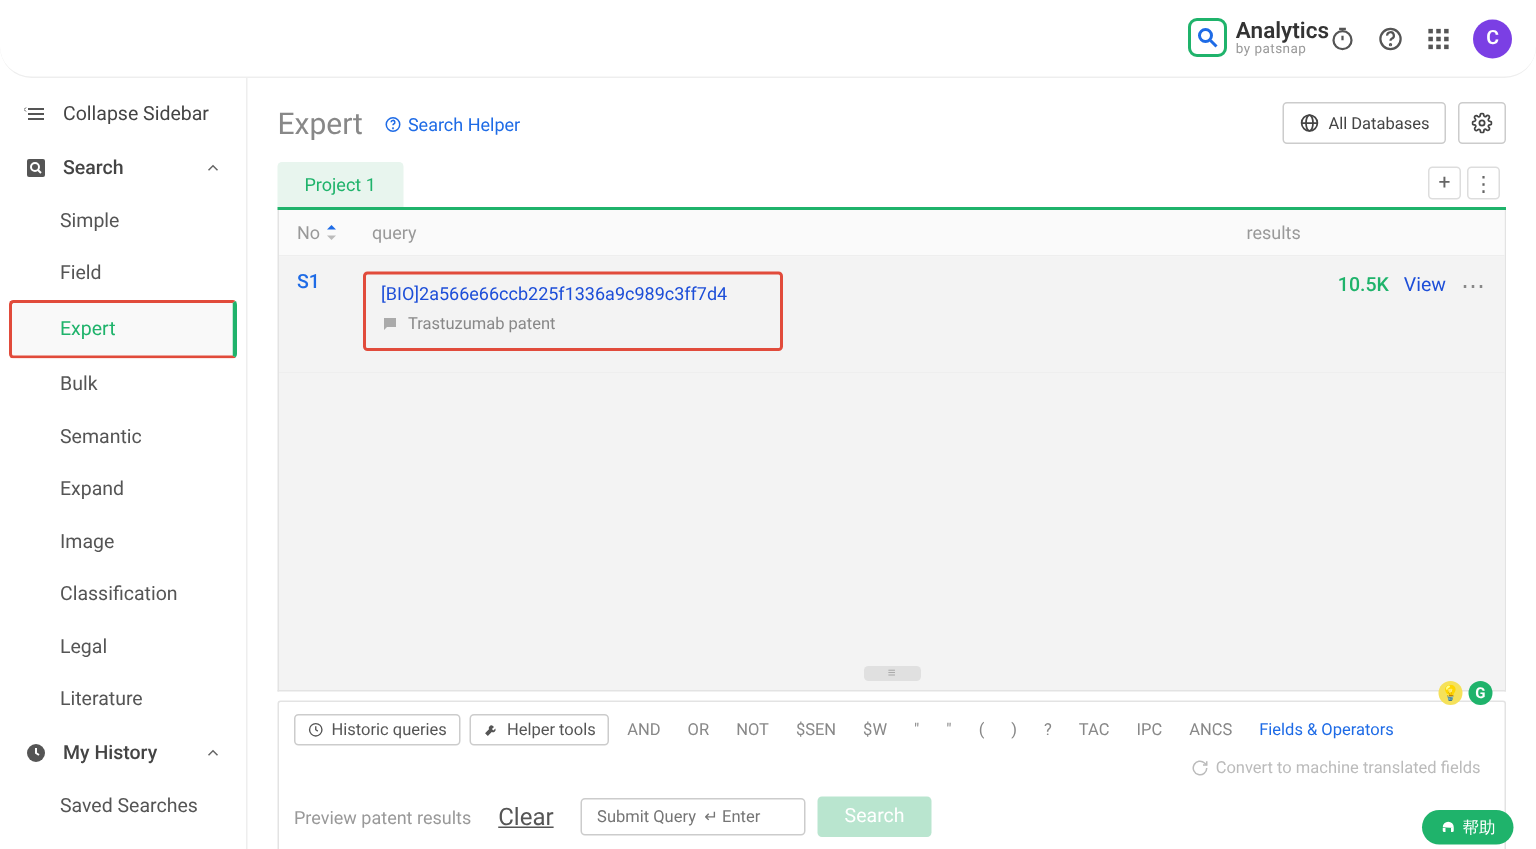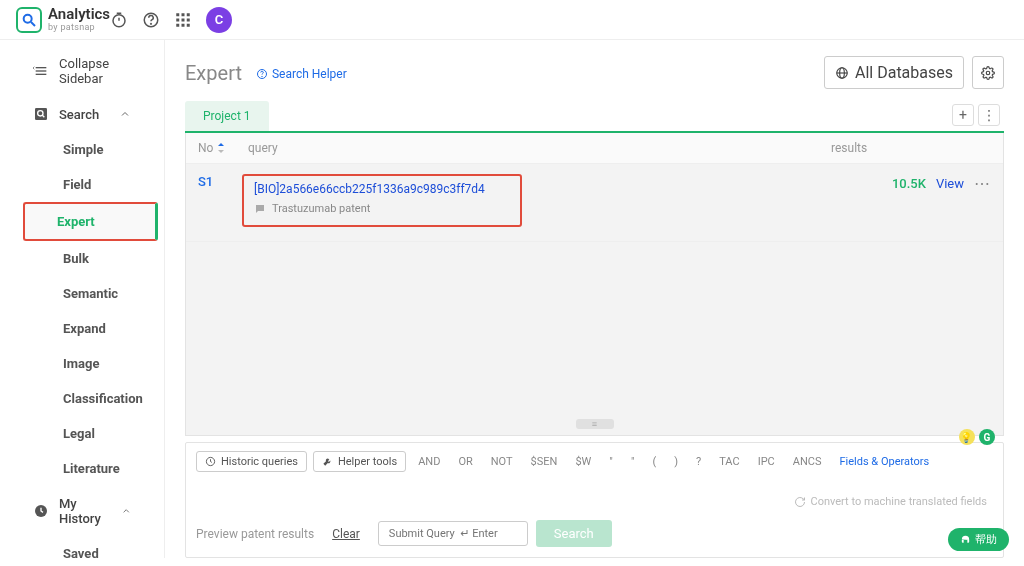--- a/index.html
+++ b/index.html
@@ -1,46 +1,46 @@
 <!DOCTYPE html>
 <html><head>
   <meta charset="utf-8">
   <style>
     * { box-sizing: border-box; margin: 0; padding: 0; font-family: -apple-system, BlinkMacSystemFont, "Segoe UI", Roboto, sans-serif; }
     body { background: #fff; width: 1024px; height: 566px; overflow: hidden; font-size: 13px; color: #333; }
 
-    .header { display: flex; align-items: center; justify-content: flex-start; padding: 8px 16px; border-bottom: 1px solid #eee; height: 40px; }
+    .header { display: flex; align-items: center; justify-content: flex-end; padding: 8px 16px; border-bottom: 1px solid #eee; height: 52px; border-radius: 21px; }
     .logo-area { display: flex; align-items: center; gap: 6px; }
     .logo-icon { width: 26px; height: 26px; border: 2px solid #1fb36b; border-radius: 6px; display: flex; align-items: center; justify-content: center; }
     .logo-icon svg { width: 16px; height: 16px; }
     .logo-text { display: flex; flex-direction: column; line-height: 1.1; }
     .app-name { font-size: 15px; font-weight: 600; color: #333; }
     .app-sub { font-size: 9px; color: #999; letter-spacing: 0.3px; }
     .header-tools { display: flex; align-items: center; gap: 14px; }
     .tool-icon { width: 18px; height: 18px; color: #555; cursor: pointer; display: flex; align-items: center; justify-content: center; }
     .avatar { width: 26px; height: 26px; border-radius: 50%; background: #7b3fe4; color: #fff; display: flex; align-items: center; justify-content: center; font-size: 13px; font-weight: 600; }
 
     .body { display: flex; height: calc(100% - 48px); }
     .sidebar { width: 165px; border-right: 1px solid #eee; padding: 6px 0; overflow-y: auto; }
-    .side-row { display: flex; align-items: center; padding: 10px 33px; gap: 10px; color: #444; cursor: pointer; font-size: 13px; }
+    .side-row { display: flex; align-items: center; padding: 10px 16px; gap: 10px; color: #444; cursor: pointer; font-size: 13px; }
     .side-row.section { font-weight: 500; justify-content: space-between; }
     .side-row.section .left { display: flex; align-items: center; gap: 10px; }
     .side-row .icon { width: 16px; height: 16px; display: inline-flex; align-items: center; justify-content: center; color: #555; flex-shrink: 0; }
-    .side-row.item { padding-left: 40px; font-weight: 700; color: #555; margin-left: 23px; }
+    .side-row.item { padding-left: 40px; font-weight: 400; color: #555; }
     .side-row.item.active { color: #1fb36b; background: #f9f9f9; border-right: 3px solid #1fb36b; }
     .side-highlight { border: 2px solid #e14b3b; border-radius: 3px; margin: 0 6px; padding-left: 32px !important; }
     .chev { width: 12px; height: 12px; color: #666; }
 
     .main { flex: 1; padding: 16px 20px 0 20px; display: flex; flex-direction: column; position: relative; }
     .page-head { display: flex; align-items: center; justify-content: space-between; margin-bottom: 12px; }
     .page-title-wrap { display: flex; align-items: baseline; gap: 14px; }
     .page-title { font-size: 20px; font-weight: 400; color: #888; }
     .helper-link { color: #1e6be6; font-size: 12px; display: flex; align-items: center; gap: 4px; }
     .head-right { display: flex; gap: 8px; }
-    .btn { border: 1px solid #ccc; background: #fff; border-radius: 3px; padding: 6px 10px; font-size: 16px; display: inline-flex; align-items: center; gap: 6px; cursor: pointer; color: #444; justify-content: center; }
+    .btn { border: 1px solid #ccc; background: #fff; border-radius: 3px; padding: 6px 10px; font-size: 11px; display: inline-flex; align-items: center; gap: 6px; cursor: pointer; color: #444; justify-content: center; }
     .btn.icon-only { padding: 6px 8px; }
 
     .tabs-row { display: flex; align-items: center; border-bottom: 2px solid #1fb36b; }
     .tab { background: #e8f5ee; color: #1fb36b; padding: 8px 18px; font-size: 12px; border-top-left-radius: 3px; border-top-right-radius: 3px; }
     .tabs-right { margin-left: auto; display: flex; gap: 4px; padding-right: 4px; padding-bottom: 2px; }
     .tab-action { width: 22px; height: 22px; border: 1px solid #ddd; border-radius: 3px; display: flex; align-items: center; justify-content: center; font-size: 14px; color: #666; cursor: pointer; }
 
     .table-area { border: 1px solid #e3e3e3; border-top: none; flex: 1; display: flex; flex-direction: column; min-height: 0; }
     .thead { display: flex; padding: 8px 12px; color: #999; font-size: 12px; border-bottom: 1px solid #eee; background: #fafafa; }
     .col-no { width: 50px; display: flex; align-items: center; gap: 4px; }
@@ -68,21 +68,21 @@
     .help-badge { position: absolute; right: -6px; bottom: 6px; background: #1fb36b; color: #fff; border-radius: 14px; padding: 4px 12px; font-size: 11px; display: flex; align-items: center; gap: 4px; }
 
     .toolbar { display: flex; align-items: center; flex-wrap: wrap; gap: 6px; font-size: 11px; color: #666; }
     .toolbtn { border: 1px solid #ccc; background: #fff; border-radius: 3px; padding: 3px 8px; display: inline-flex; align-items: center; gap: 5px; cursor: pointer; font-size: 11px; color: #555; }
     .op { padding: 2px 6px; color: #888; font-size: 11px; cursor: pointer; }
     .op.blue { color: #1e6be6; }
     .op.grey { color: #bbb; }
     .bottom-row { display: flex; align-items: center; gap: 8px; }
     .preview-text { color: #999; font-size: 12px; }
     .actions { display: flex; gap: 8px; align-items: center; }
-    .clear-btn { background: none; border: none; color: #555; font-size: 12px; cursor: pointer; padding: 5px 10px; text-decoration: underline; }
+    .clear-btn { background: none; border: none; color: #555; font-size: 16px; cursor: pointer; padding: 5px 10px; text-decoration: underline; }
     .submit-input { border: 1px solid #ccc; border-radius: 3px; padding: 5px 10px; font-size: 11px; color: #aaa; width: 150px; }
     .search-btn { background: #b9e5cf; color: #fff; border: none; border-radius: 3px; padding: 6px 18px; font-size: 13px; cursor: pointer; }
   </style>
 </head>
 <body>
 
 <div class="header">
   <div class="logo-area">
     <div class="logo-icon">
       <svg viewBox="0 0 24 24" fill="none" stroke="#1e6be6" stroke-width="3">
@@ -290,21 +290,21 @@
         <span class="op">$W</span>
         <span class="op">"</span>
         <span class="op">"</span>
         <span class="op">(</span>
         <span class="op">)</span>
         <span class="op">?</span>
         <span class="op">TAC</span>
         <span class="op">IPC</span>
         <span class="op">ANCS</span>
         <span class="op blue">Fields &amp; Operators</span>
-        <span class="op grey" style="margin-left:auto; display:flex; align-items:center; gap:4px;margin-top:15px;">
+        <span class="op grey" style="margin-left:auto; display:flex; align-items:center; gap:4px;">
           <svg width="12" height="12" viewBox="0 0 24 24" fill="none" stroke="currentColor" stroke-width="2">
               <path d="M21 12a9 9 0 1 1-3-6.7L21 8"></path>
               <polyline points="21 3 21 8 16 8"></polyline>
             </svg>
           <span>Convert to machine translated fields</span>
         </span>
       </div>
 
       <div class="bottom-row">
         <span class="preview-text">Preview patent results</span>

